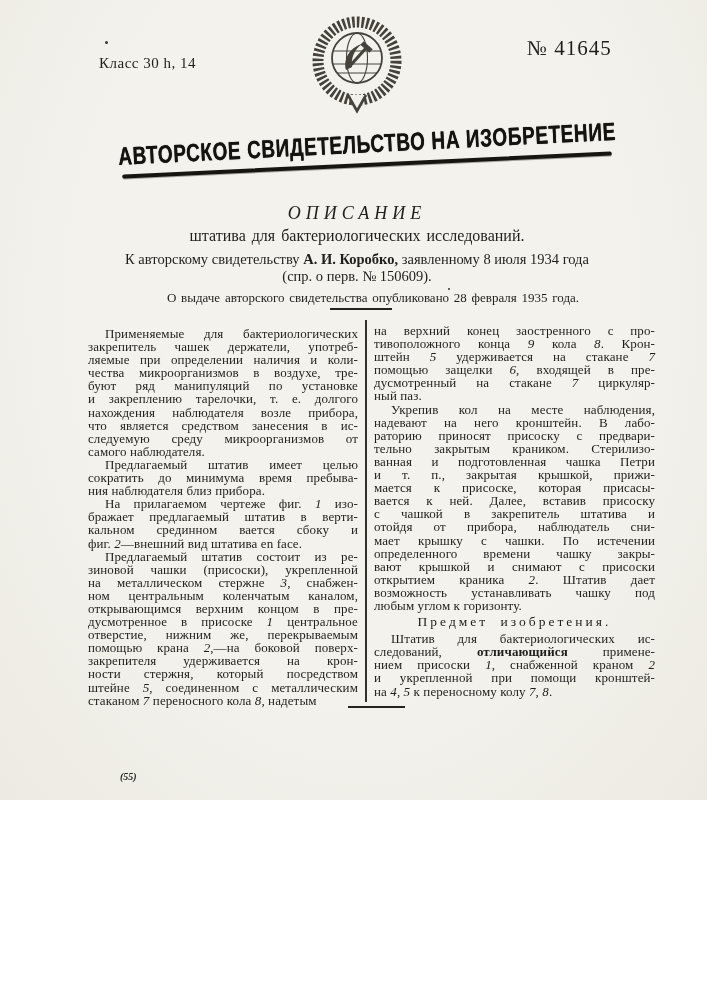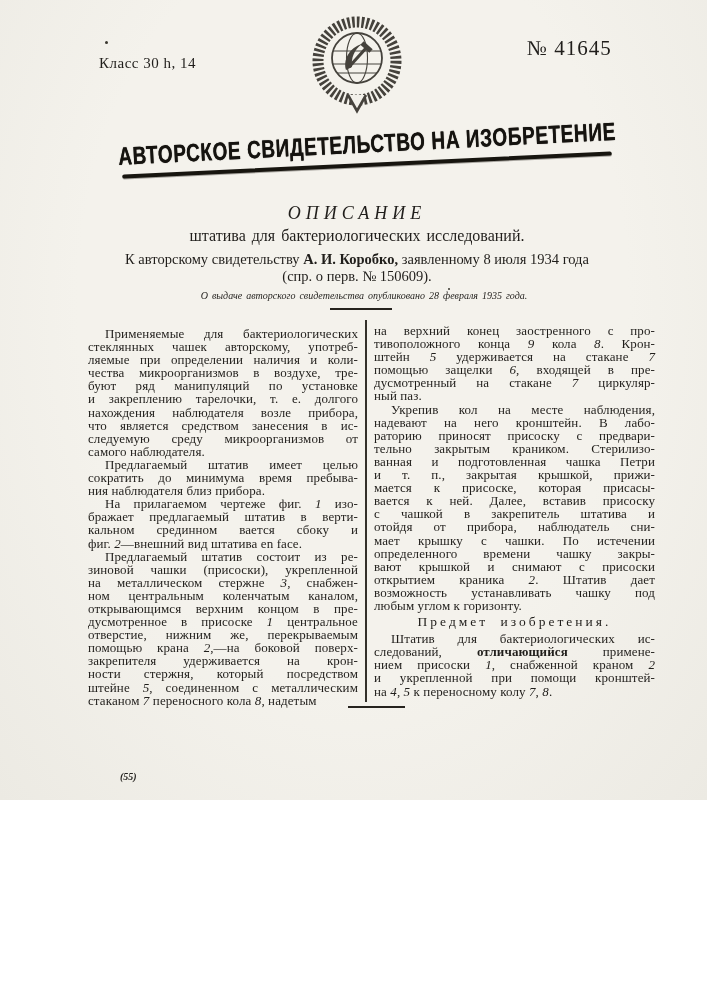--- a/index.html
+++ b/index.html
@@ -23,21 +23,21 @@
     position:absolute; left:122px; top:163px; width:490px; height:3.6px;
     background:#17150f; transform:rotate(-2.7deg); border-radius:2px;
     box-shadow:0 1px 0 rgba(23,21,15,0.35);
   }
 
   .title-block { position:absolute; left:57px; top:0; width:600px; text-align:center; }
   .doc-type  { position:absolute; left:0; top:203px; width:100%; font-size:18px; letter-spacing:5px;font-style:italic; }
   .subject   { position:absolute; left:0; top:227px; width:100%; font-size:16px; word-spacing:2px; }
   .attr1     { position:absolute; left:0; top:251px; width:100%; font-size:14.5px; }
   .attr2     { position:absolute; left:0; top:268px; width:100%; font-size:14.5px; }
-  .pub       { position:absolute; left:7px; top:290px; width:100%; font-size:10px; word-spacing:1.5px;font-style:italic; }
+  .pub       { position:absolute; left:16px; top:290px; width:100%; font-size:13px; word-spacing:1.5px; }
   .title-rule { position:absolute; left:330px; top:308px; width:62px; height:2.4px; background:#26231e; }
 
   .col-divider { position:absolute; left:365px; top:320px; width:1.6px; height:382px; background:#33302a; }
 
   .col { position:absolute; font-size:13px; line-height:13.1px; letter-spacing:0.1px; }
   .col-left  { left:88px;  top:327px; width:270px; }
   .col-right { left:374px; top:324px; width:281px; }
   .jl { text-align:justify; text-align-last:justify; white-space:normal; }
   .jl-last { text-align-last:start; }
   .indent { text-indent:17px; }
@@ -88,21 +88,21 @@
     </div>
     <div class="attr2">(спр. о перв. № 150609).</div>
     <div class="pub">О выдаче авторского свидетельства опубликовано 28 февраля 1935 года.</div>
   </div>
 
   <div class="title-rule"></div>
   <div class="col-divider"></div>
 
   <div class="col col-left">
       <div class="jl indent">Применяемые для бактериологических</div>
-      <div class="jl">стеклянных чашек авторскому, употреб-</div>
+      <div class="jl">закрепитель чашек держатели, употреб-</div>
       <div class="jl">ляемые при определении наличия и коли-</div>
       <div class="jl">чества микроорганизмов в воздухе, тре-</div>
       <div class="jl">буют ряд манипуляций по установке</div>
       <div class="jl">и закреплению тарелочки, т. е. долгого</div>
       <div class="jl">нахождения наблюдателя возле прибора,</div>
       <div class="jl">что является средством занесения в ис-</div>
       <div class="jl">следуемую среду микроорганизмов от</div>
       <div class="jl jl-last">самого наблюдателя.</div>
       <div class="jl indent">Предлагаемый штатив имеет целью</div>
       <div class="jl">сократить до минимума время пребыва-</div>

